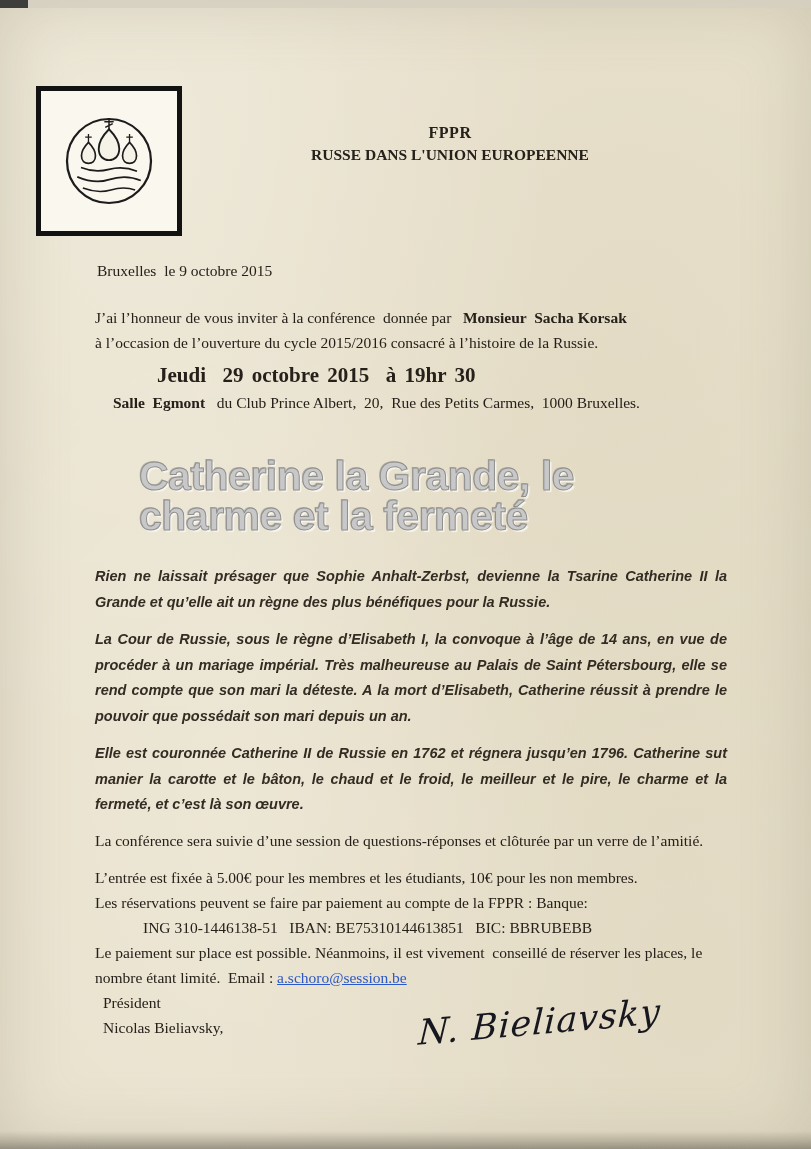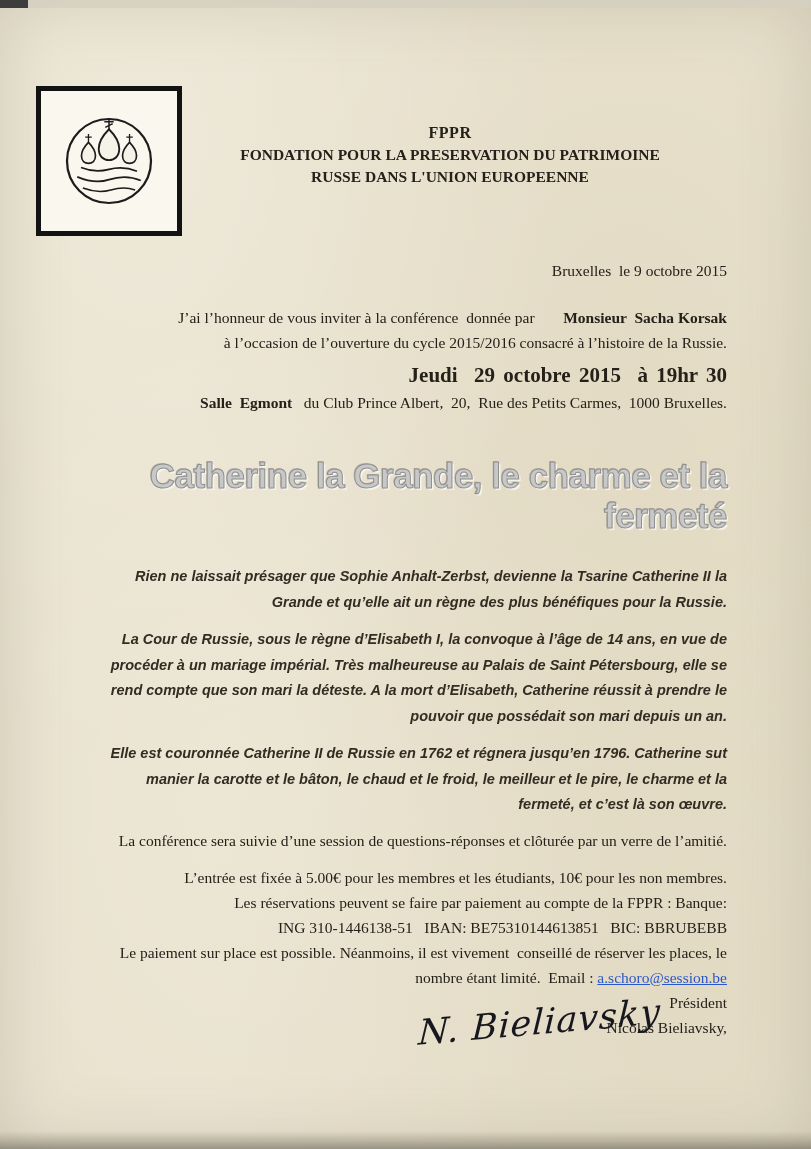--- a/index.html
+++ b/index.html
@@ -25,35 +25,35 @@
     display:flex;align-items:center;justify-content:center;
   }
   .logo-box svg{display:block;}
   .header-block{
     position:absolute;left:150px;top:122px;width:600px;
     text-align:center;font-weight:bold;line-height:22px;
   }
   .org-short{font-size:16px;letter-spacing:.5px;}
   .org-line{font-size:15.5px;}
   .content{position:absolute;left:95px;top:260px;width:632px;font-size:15.5px;line-height:25px;}
-  .content p{margin:0;text-align:right;}
+  .content p{margin:0;}
   .pre{white-space:pre-wrap;}
   .dateline{margin:0 0 24px 2px !important;line-height:21px;}
   .invitation{margin-top:0;}
-  .speaker{font-weight:bold;margin-left:17px;}
+  .speaker{font-weight:bold;}
   .event-datetime{
     font-size:21px;font-weight:bold;line-height:30px;
     margin:5px 0 0 62px !important;word-spacing:3px;
   }
   .venue{margin-left:18px !important;line-height:26px;}
   .venue-name{font-weight:bold;}
   .lecture-title{
     margin:40px 0 0 44px !important;
     font-family:"Liberation Sans", sans-serif;
-    font-weight:bold;font-size:35px;line-height:40px;letter-spacing:-.5px;
+    font-weight:bold;font-size:41px;line-height:40px;letter-spacing:-.5px;
     color:#c8c8c8;
     -webkit-text-stroke:1px #8f8f8f;
     text-shadow:2px 2px 1px rgba(248,246,238,.95), -1px -1px 0 rgba(120,120,120,.45);
   }
   .abstract{
     margin-top:28px;
     font-family:"Liberation Sans", sans-serif;
     font-style:italic;font-weight:bold;
     font-size:14.5px;line-height:25.5px;text-align:justify;color:#332c23;
   }
@@ -88,21 +88,20 @@
       <path d="M82 31 v10 M78.5 34.5 h7" stroke="#1c1c1c" stroke-width="1.4" fill="none"></path>
       <path d="M82 40 C87 45 89.5 50 89.5 54.5 C89.5 60 86 62.5 82 62.5 C78 62.5 74.5 60 74.5 54.5 C74.5 50 77 45 82 40 Z" fill="#f5f2e8" stroke="#1c1c1c" stroke-width="1.8"></path>
       <path d="M30 67 Q45 73 60 69 Q75 65 90 71" fill="none" stroke="#1c1c1c" stroke-width="1.8"></path>
       <path d="M26 77 Q45 85 60 80 Q78 74 94 81" fill="none" stroke="#1c1c1c" stroke-width="1.8"></path>
       <path d="M32 89 Q48 95 62 91 Q76 87 88 91" fill="none" stroke="#1c1c1c" stroke-width="1.6"></path>
     </svg>
   </div>
 
   <div class="header-block">
     <div class="org-short">FPPR</div>
-    <div class="org-line">FONDATION POUR LA PRESERVATION DU PATRIMOINE</div>
     <div class="org-line">RUSSE DANS  L'UNION EUROPEENNE</div>
   </div>
 
   <div class="content">
     <p class="dateline pre">Bruxelles  le 9 octobre 2015</p>
 
 
     <p class="invitation"><span class="pre">J’ai l’honneur de vous inviter à la conférence  donnée par   </span><span class="speaker pre">Monsieur  Sacha Korsak</span></p>
     <p>à l’occasion de l’ouverture du  cycle  2015/2016  consacré à l’histoire de  la Russie.</p>
 

